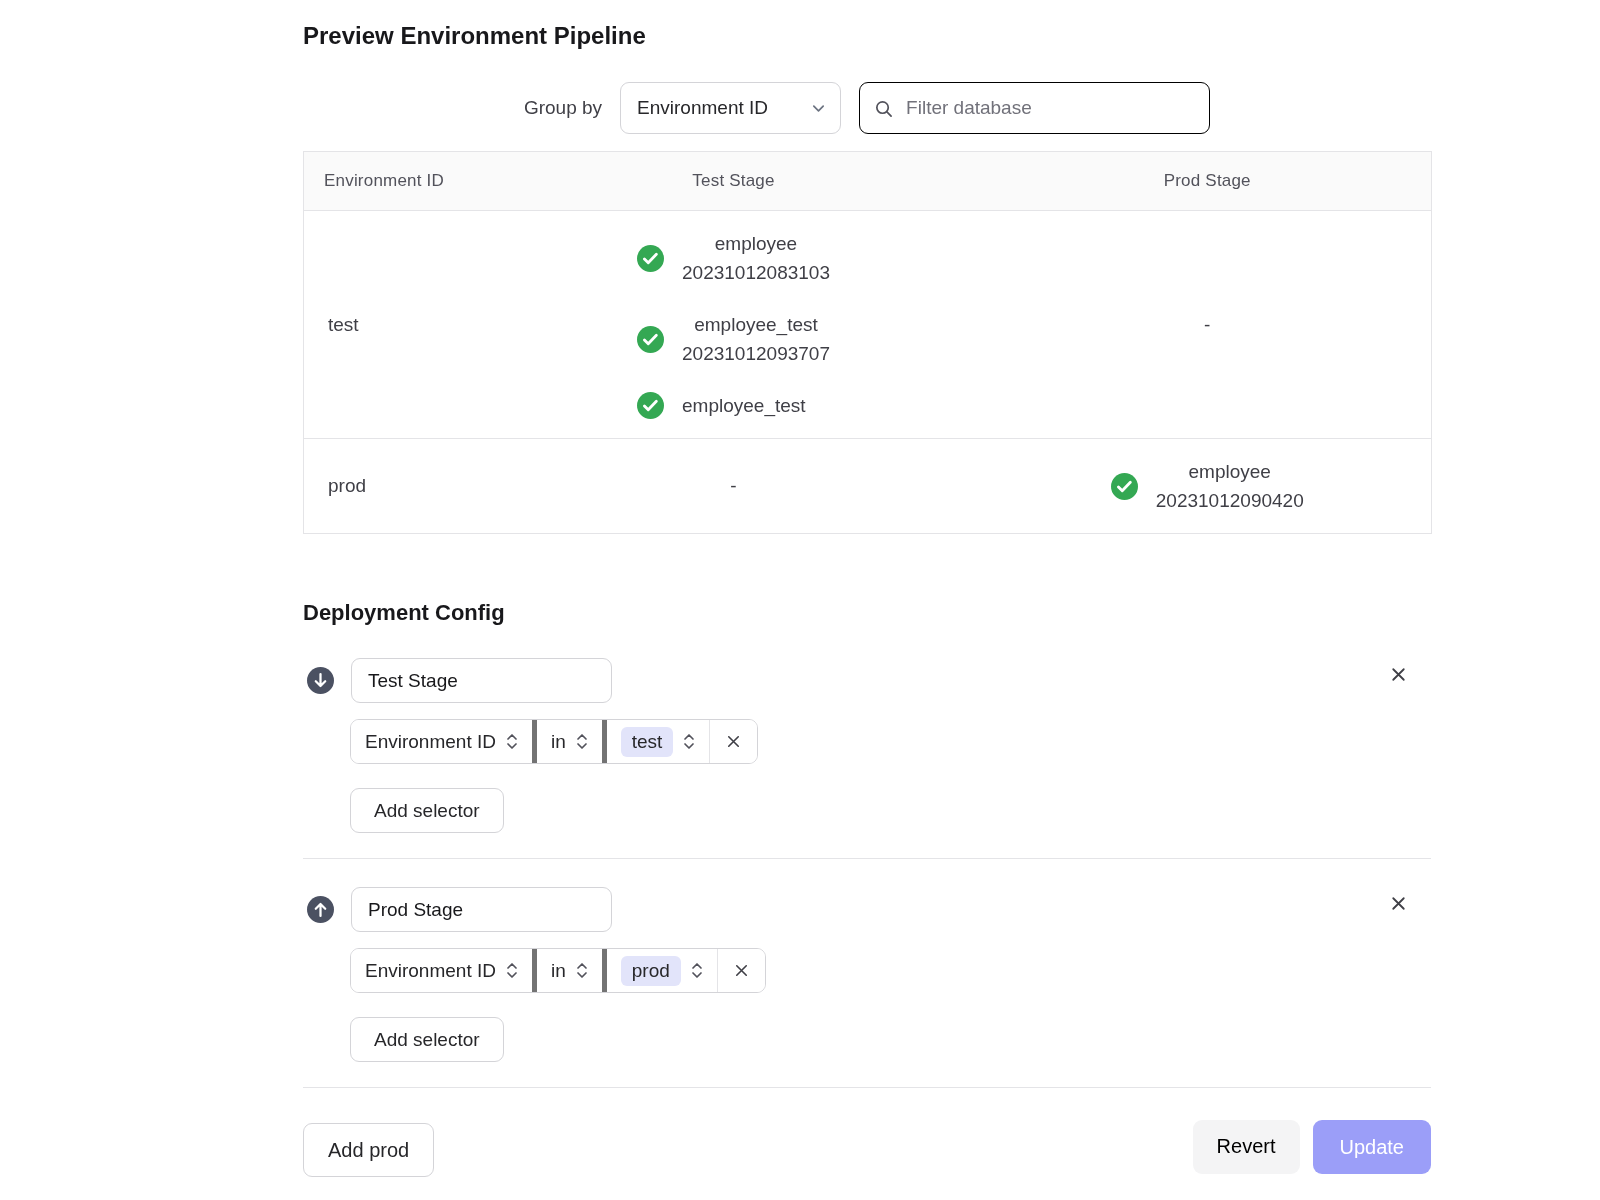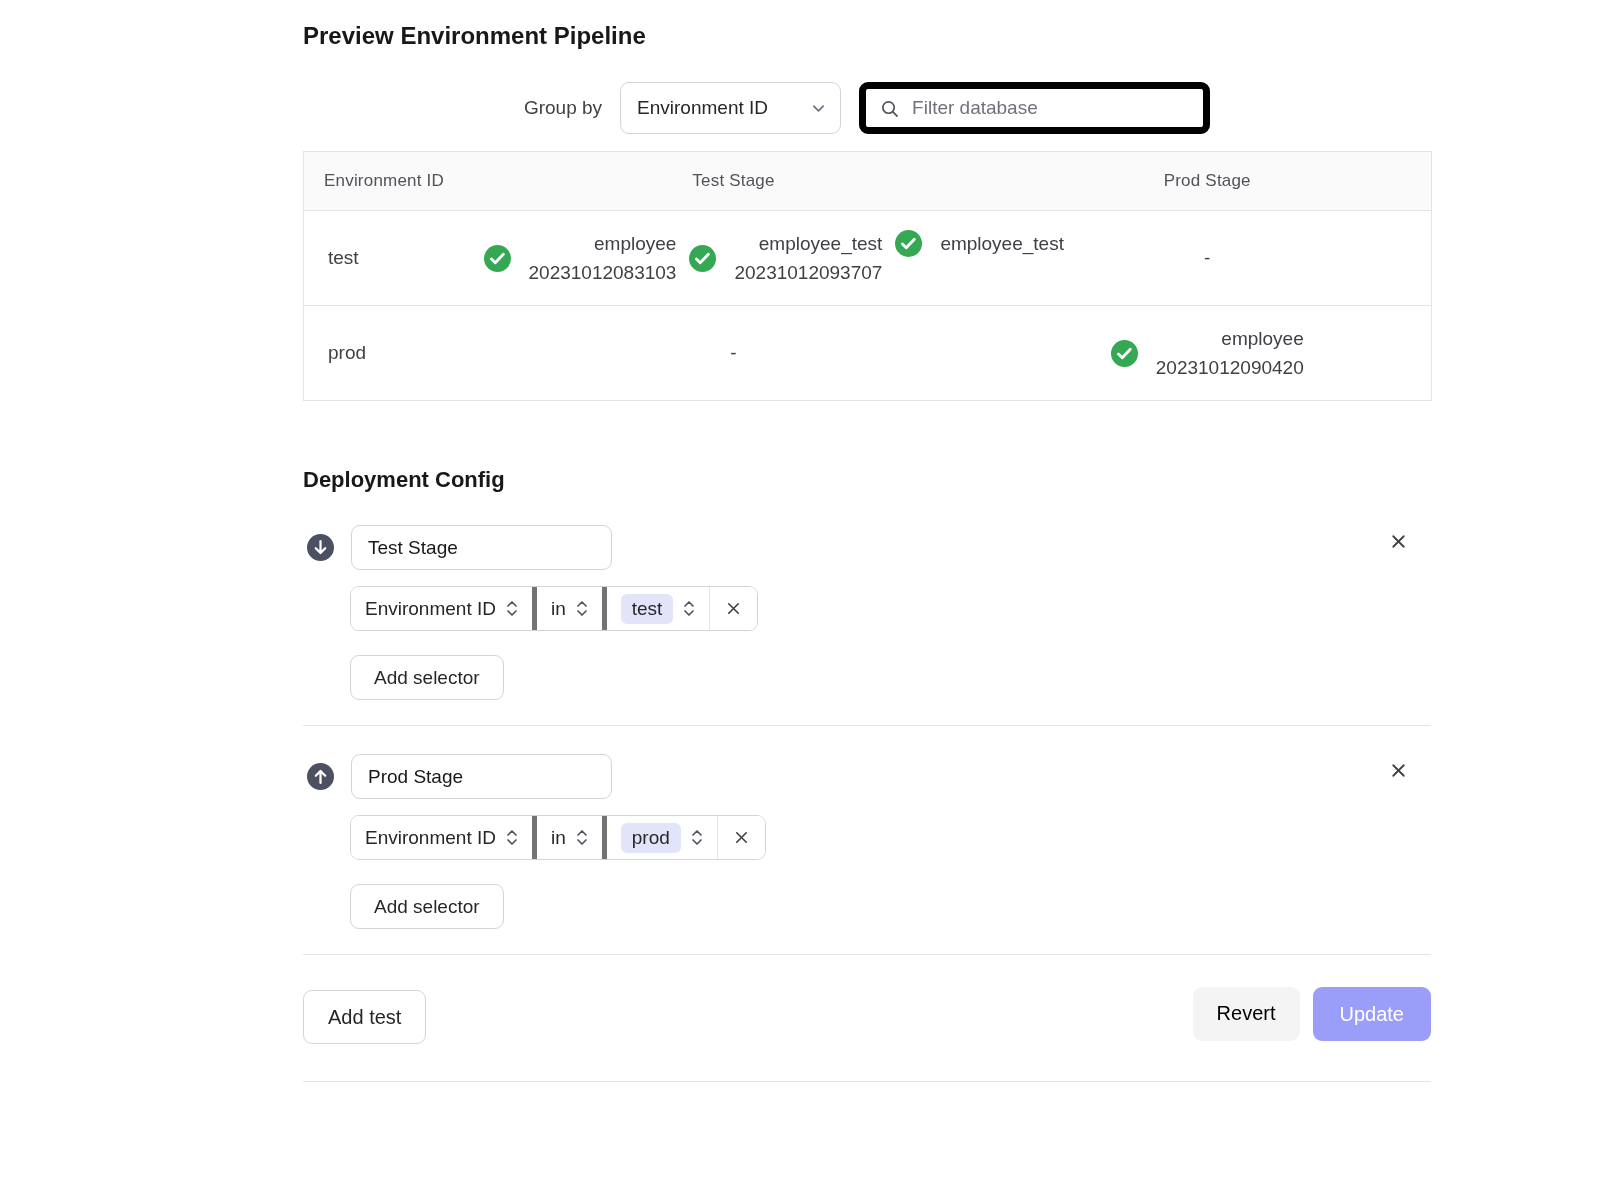--- a/index.html
+++ b/index.html
@@ -17,42 +17,42 @@
   
   .toolbar { display: flex; align-items: center; justify-content: center; gap: 18px; margin-bottom: 17px; }
   .group-by-label { font-size: 19px; color: #3f3f46; }
   .select {
     display: flex; align-items: center; justify-content: space-between;
     width: 221px; height: 52px; border: 1px solid #d4d4d8; border-radius: 9px;
     padding: 0 14px 0 16px; font-size: 19px; color: #27272a; cursor: pointer; background: #fff;
   }
   .search-box {
     display: flex; align-items: center; gap: 11px;
-    width: 351px; height: 52px; border: 7px solid #000000; border-radius: 9px;
+    width: 351px; height: 52px; border: 1px solid #000000; border-radius: 9px;
     padding: 0 14px; background: #fff;
   }
   .search-box input { border: none; outline: none; flex: 1; font-size: 19px; font-family: inherit; color: #1f2937; background: transparent; }
   .search-box input::placeholder { color: #71717a; }
 
   
   .pipeline-table { width: 100%; border-collapse: collapse; border: 1px solid #e4e4e7; table-layout: fixed; }
   .pipeline-table col.c-env { width: 180px; }
   .pipeline-table col.c-test { width: 500px; }
   .pipeline-table col.c-prod { width: 448px; }
   .pipeline-table th {
     background: #fafafa; font-size: 17px; font-weight: 500; color: #52525b;
     padding: 19px 20px; letter-spacing: .2px; border-bottom: 1px solid #e4e4e7;
   }
   .pipeline-table th.th-env { text-align: left; }
   .pipeline-table th.th-center { text-align: center; }
   .pipeline-table td { font-size: 19px; color: #3f3f46; vertical-align: middle; }
   .pipeline-table tbody tr + tr td { border-top: 1px solid #e4e4e7; }
   td.env-cell { padding: 20px 0 20px 24px; text-align: left; }
   td.stage-cell { text-align: center; padding: 18px 0; }
-  .deploy-list { display: inline-flex; flex-direction: row; align-items: flex-start; gap: 13px; text-align: right; }
+  .deploy-list { display: inline-flex; flex-direction: column; align-items: flex-start; gap: 23px; text-align: center; }
   .deploy-item { display: flex; align-items: center; gap: 18px; }
   .deploy-text { line-height: 29px; }
   .dash { text-align: center; }
 
   
   .section-title { font-size: 22px; font-weight: 700; color: #18181b; margin: 66px 0 32px 0; }
   .stage-block { position: relative; }
   .stage-close {
     position: absolute; top: 2px; right: 18px;
     background: none; border: none; padding: 4px; cursor: pointer; line-height: 0;
@@ -329,21 +329,21 @@
       </div>
       <div>
         <button class="btn-outline">Add selector</button>
       </div>
     </div>
   </div>
 
   <hr class="divider">
 
   <div class="actions">
-    <button class="btn-outline add-stage-btn">Add test</button>
+    <button class="btn-outline add-stage-btn">Add prod</button>
     <div class="spacer"></div>
     <button class="revert-btn">Revert</button>
     <button class="update-btn">Update</button>
   </div>
 
   <hr class="bottom-rule">
 
 </div>
 
 </body></html>

